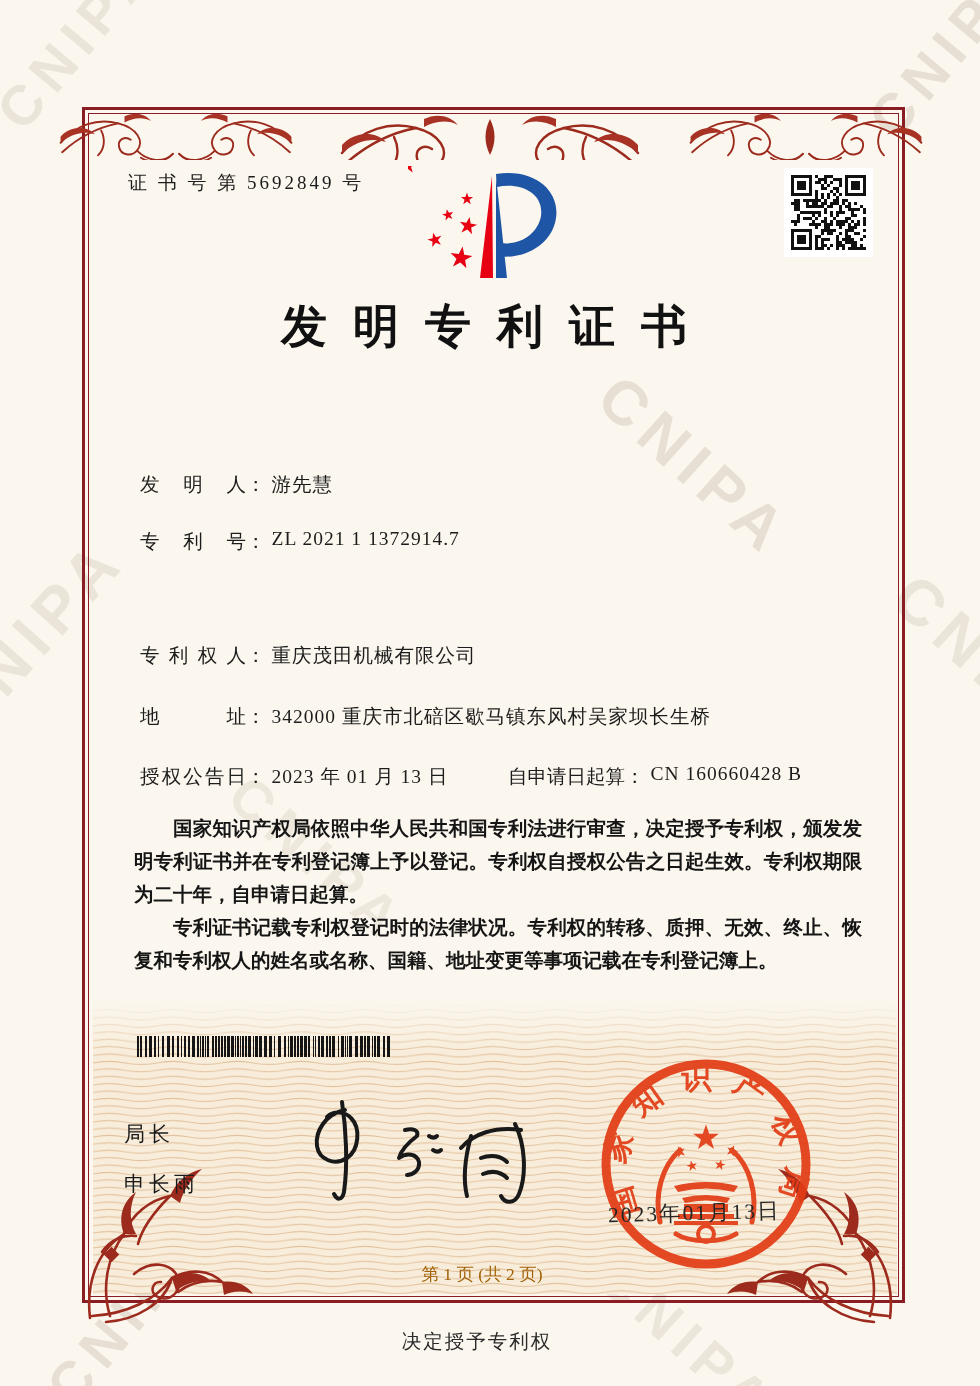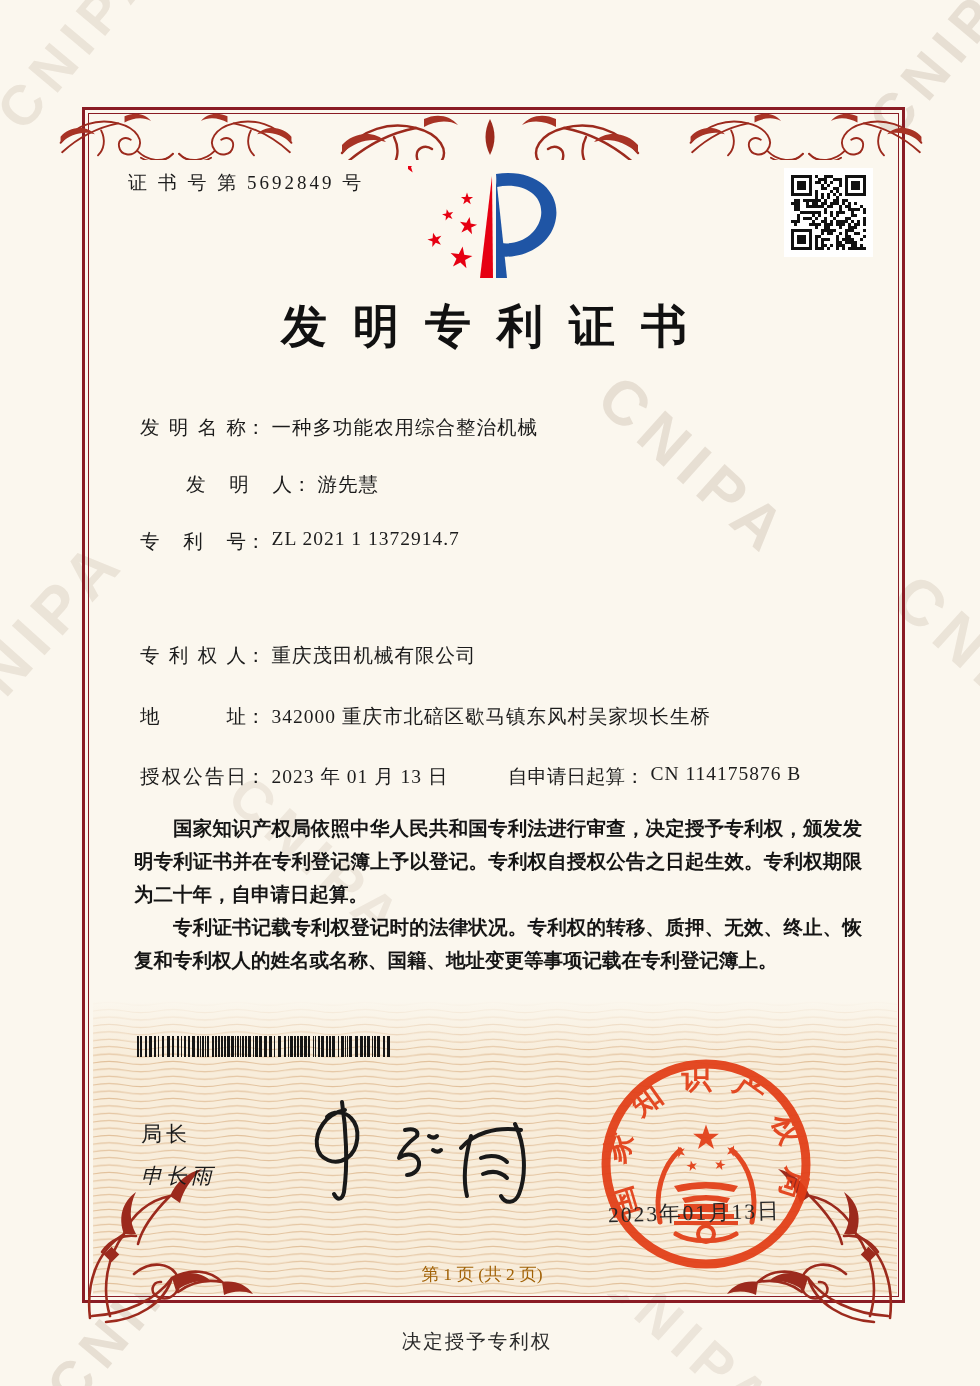--- a/index.html
+++ b/index.html
@@ -28,23 +28,23 @@
   .colon{display:inline-block;vertical-align:top;}
   .fvalue{display:inline-block;margin-left:6px;vertical-align:top;letter-spacing:1px;}
   .pair2{position:absolute;left:368px;top:0;}
   
   .bodytext{position:absolute;left:134px;top:812px;width:728px;font-size:19.5px;
             line-height:33px;text-align:justify;color:#151515;font-weight:bold;}
   .bodytext p{margin:0;text-indent:2em;}
   
   .barcode{position:absolute;left:137px;top:1036px;z-index:2;}
   
-  .officer{position:absolute;left:141px;top:1120px;z-index:2;font-family:"Liberation Sans","DejaVu Sans",sans-serif;
+  .officer{position:absolute;left:124px;top:1120px;z-index:2;font-family:"Liberation Sans","DejaVu Sans",sans-serif;
            font-size:21px;letter-spacing:4px;color:#1a1a1a;}
-  .officer .name{margin-top:14px;font-style:italic;}
+  .officer .name{margin-top:22px;}
   .sig{position:absolute;left:293px;top:1096px;z-index:2;}
   
   .seal{position:absolute;left:596px;top:1054px;z-index:3;opacity:.93;}
   .sealdate{position:absolute;left:608px;top:1198px;z-index:4;font-size:21.5px;letter-spacing:2px;
             color:#262626;transform:rotate(-1.5deg);white-space:nowrap;}
   
   .pageinfo{position:absolute;left:82px;top:1262px;width:800px;text-align:center;
             font-size:17.5px;z-index:2;color:#a16207;}
   .contnote{position:absolute;left:82px;top:1328px;width:790px;text-align:center;
             font-size:19.5px;letter-spacing:2px;color:#2a2a2a;}
@@ -483,38 +483,35 @@
         <rect x="60" y="72" width="3" height="3" fill="#111"></rect>
         <rect x="63" y="72" width="3" height="3" fill="#111"></rect>
         <rect x="66" y="72" width="3" height="3" fill="#111"></rect>
         <rect x="69" y="72" width="3" height="3" fill="#111"></rect>
         <rect x="72" y="72" width="3" height="3" fill="#111"></rect>
       </svg>
   </div>
 
   <div class="title">发明专利证书</div>
 
-  <div class="row" style="top:414px;">
-    <span class="flabel">发明名称</span><span class="colon">：</span><span class="fvalue">一种多功能农用综合整治机械</span>
-  </div>
-  <div class="row" style="top:471px;margin-left:46px;">
+  <div class="row" style="top:471px;">
     <span class="flabel">发明人</span><span class="colon">：</span><span class="fvalue">游先慧</span>
   </div>
   <div class="row" style="top:528px;">
     <span class="flabel">专利号</span><span class="colon">：</span><span class="fvalue">ZL 2021 1 1372914.7</span>
   </div>
   <div class="row" style="top:642px;">
     <span class="flabel">专利权人</span><span class="colon">：</span><span class="fvalue">重庆茂田机械有限公司</span>
   </div>
   <div class="row" style="top:703px;">
     <span class="flabel">地址</span><span class="colon">：</span><span class="fvalue">342000  重庆市北碚区歇马镇东风村吴家坝长生桥</span>
   </div>
   <div class="row" style="top:763px;">
     <span class="flabel">授权公告日</span><span class="colon">：</span><span class="fvalue">2023 年 01 月 13 日</span>
-    <span class="pair2"><span>自申请日起算</span><span class="colon">：</span><span class="fvalue">CN 114175876 B</span></span>
+    <span class="pair2"><span>自申请日起算</span><span class="colon">：</span><span class="fvalue">CN 160660428 B</span></span>
   </div>
 
   <div class="bodytext">
     <p>国家知识产权局依照中华人民共和国专利法进行审查，决定授予专利权，颁发发明专利证书并在专利登记簿上予以登记。专利权自授权公告之日起生效。专利权期限为二十年，自申请日起算。</p>
     <p>专利证书记载专利权登记时的法律状况。专利权的转移、质押、无效、终止、恢复和专利权人的姓名或名称、国籍、地址变更等事项记载在专利登记簿上。</p>
   </div>
 
   <svg id="barcode" class="barcode" width="253" height="21" shape-rendering="crispEdges">
       <rect x="0" y="0" width="2" height="21" fill="#151515"></rect>
       <rect x="3" y="0" width="2" height="21" fill="#151515"></rect>

